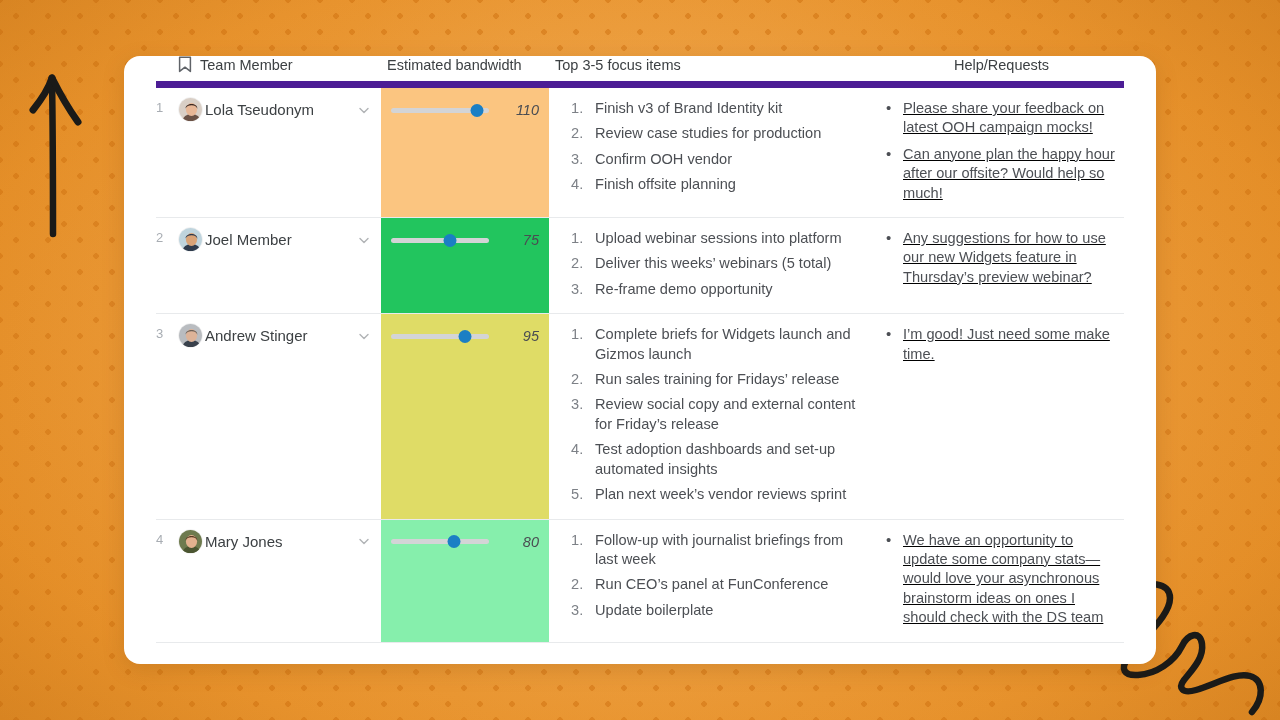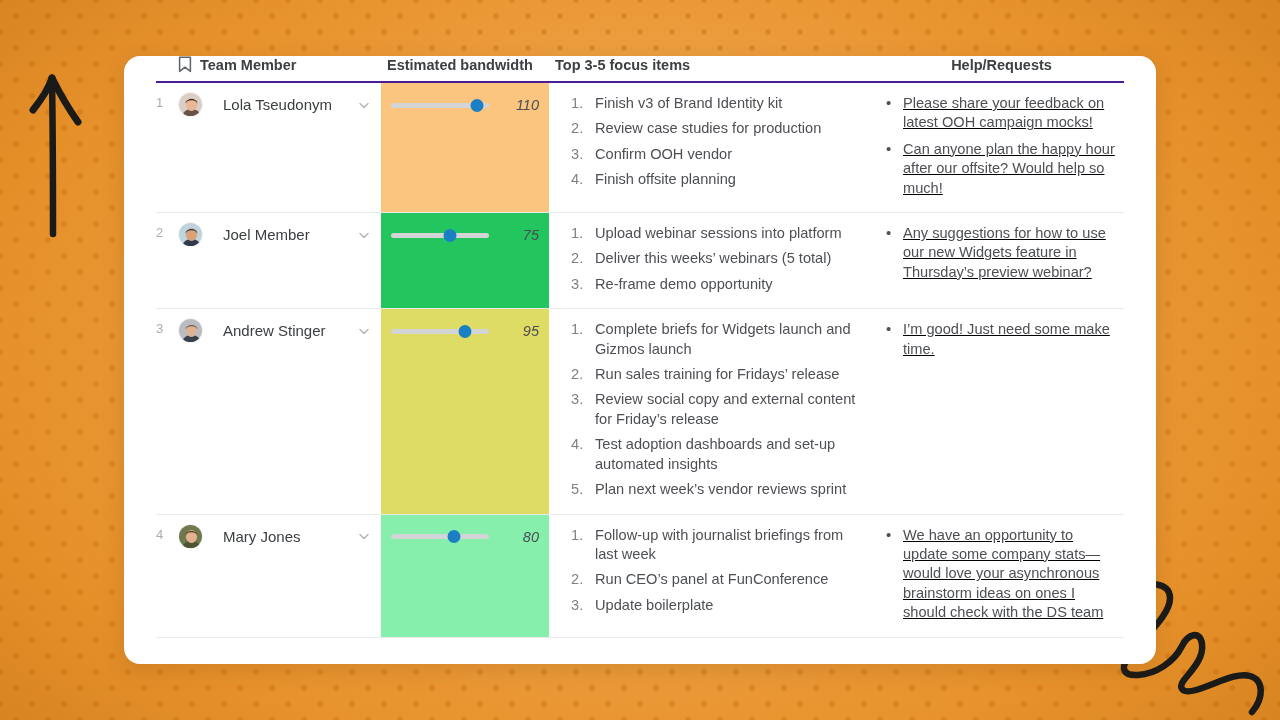--- a/index.html
+++ b/index.html
@@ -77,25 +77,25 @@
   }
   table.focus-table col.c-num      { width: 22px; }
   table.focus-table col.c-member   { width: 203px; }
   table.focus-table col.c-band     { width: 168px; }
   table.focus-table col.c-focus    { width: 324px; }
   table.focus-table col.c-help     { width: 251px; }
 
   thead th {
     text-align: left;
     font-size: 14.5px;
-    font-weight: bold;
+    font-weight: normal;
     color: #3C4043;
     padding: 0 0 8px 0;
     vertical-align: bottom;
-    border-bottom: 2px solid #4c1d95;
+    border-bottom: 7px solid #4c1d95;
   }
   th.th-member  { padding-left: 0; }
   th.th-band    { padding-left: 6px; }
   th.th-focus   { padding-left: 6px; }
   th.th-help    { padding-left: 6px; text-align: center; }
 
   .th-member-inner { display: flex; align-items: center; gap: 8px; }
 
   tbody td {
     vertical-align: top;
@@ -110,21 +110,21 @@
     text-align: left;
     vertical-align: top;
   }
 
   td.td-member {
     padding: 9px 0 14px 0;
   }
   .member-inner {
     display: flex;
     align-items: center;
-    gap: 20px;
+    gap: 2px;
   }
   .avatar {
     width: 25px;
     height: 25px;
     border-radius: 50%;
     flex: 0 0 25px;
     overflow: hidden;
     position: relative;
     border: 1px solid rgba(0,0,0,0.06);
   }

